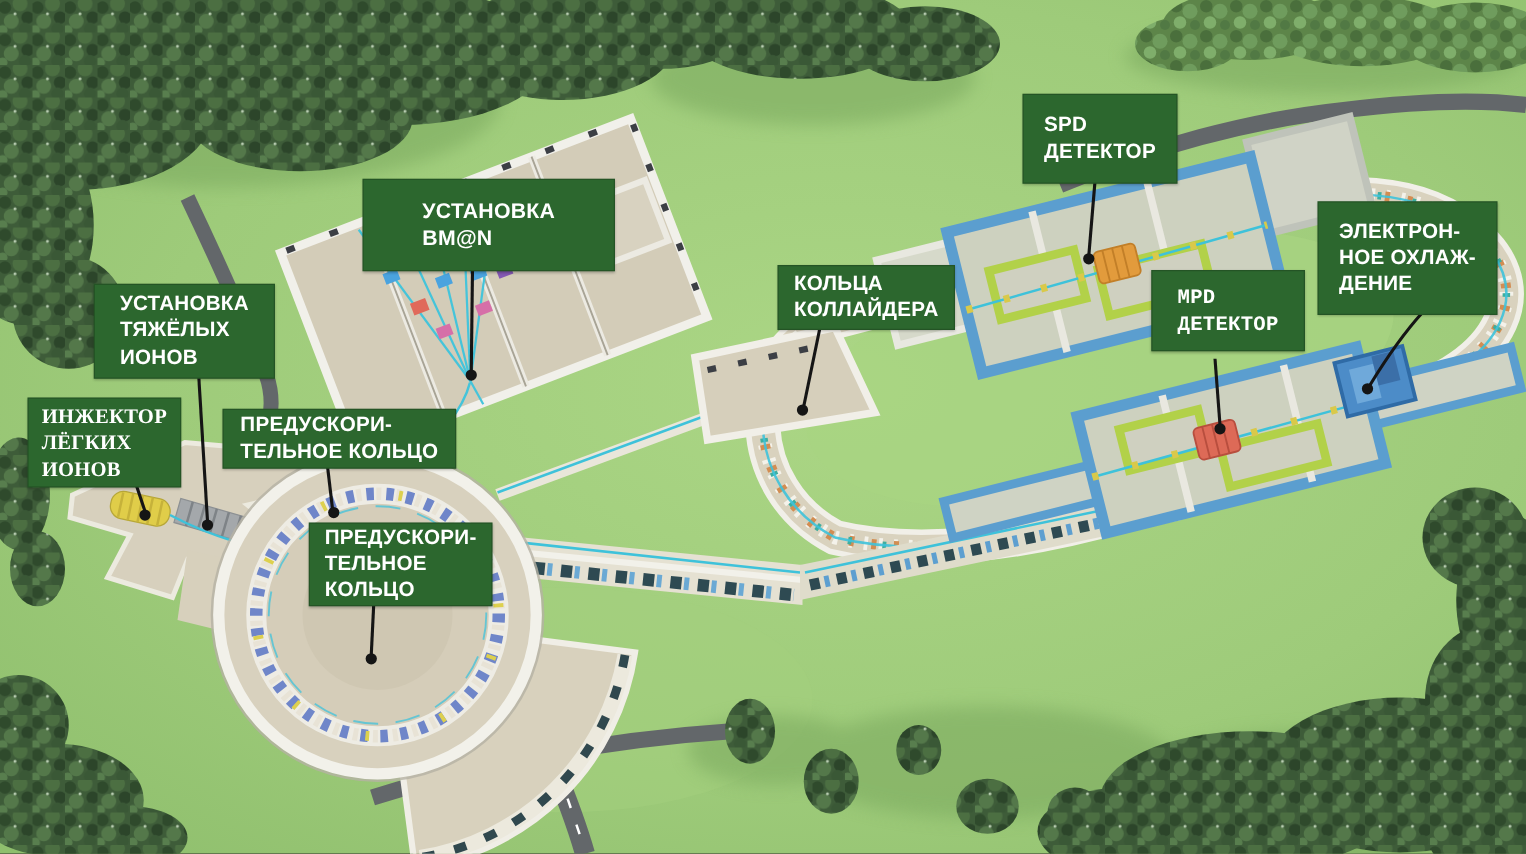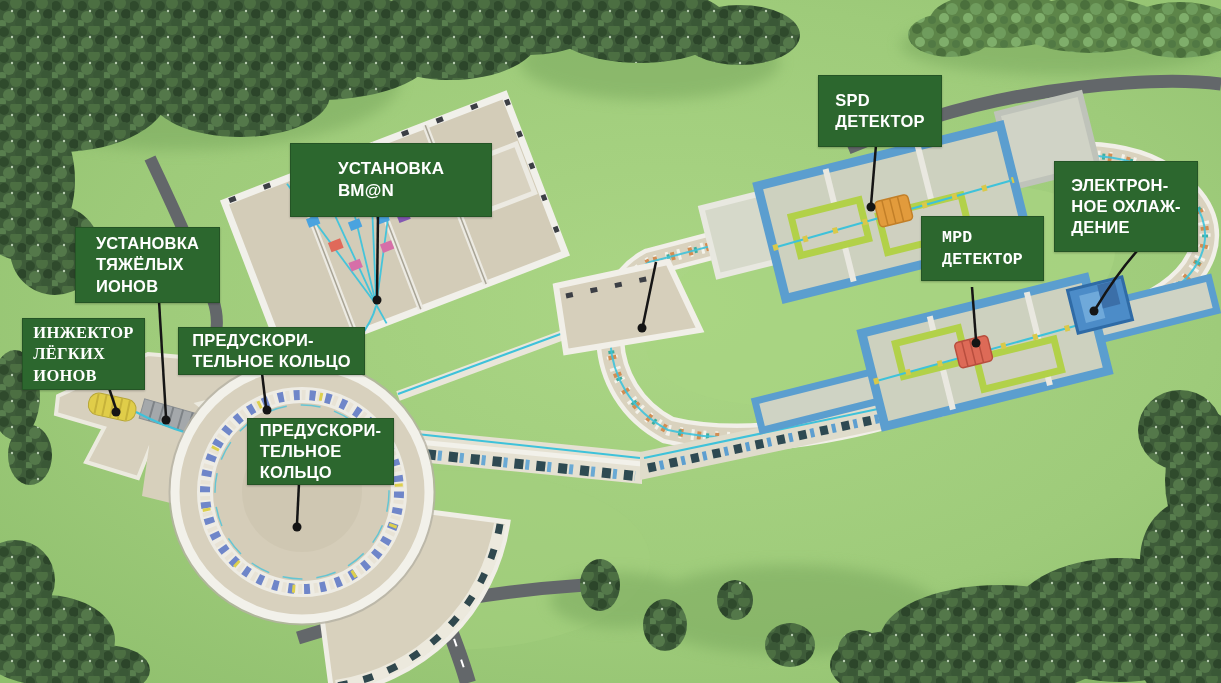--- a/index.html
+++ b/index.html
@@ -281,20 +281,24 @@
     </div>
 <div class="callout cl-spd">
       <span>SPD
 ДЕТЕКТОР</span>
     </div>
 <div class="callout cl-cool">
       <span>ЭЛЕКТРОН-
 НОЕ ОХЛАЖ-
 ДЕНИЕ</span>
     </div>
+<div class="callout cl-rings">
+      <span>КОЛЬЦА
+КОЛЛАЙДЕРА</span>
+    </div>
 <div class="callout cl-mpd">
       <span>MPD
 ДЕТЕКТОР</span>
     </div>
 <div class="callout cl-heavy">
       <span>УСТАНОВКА
 ТЯЖЁЛЫХ
 ИОНОВ</span>
     </div>
 <div class="callout cl-light">

